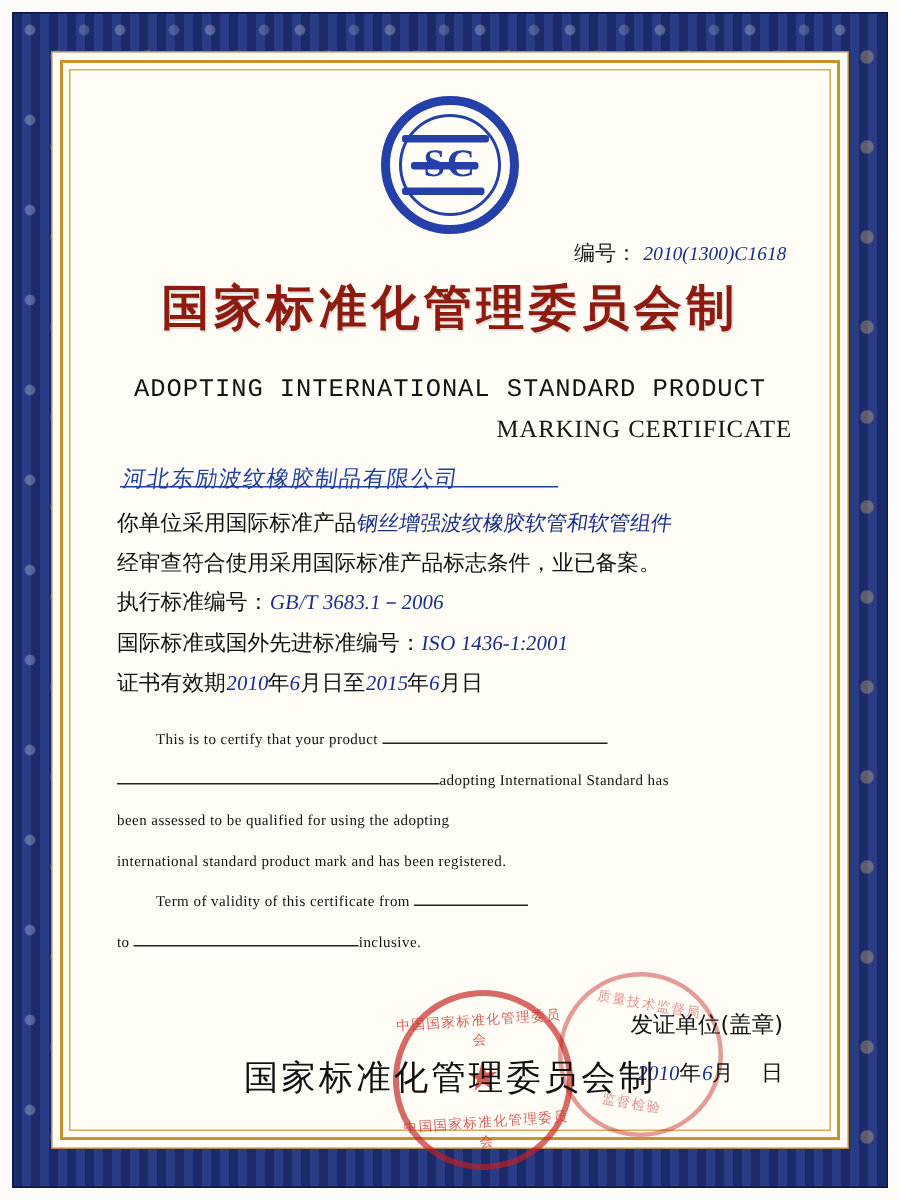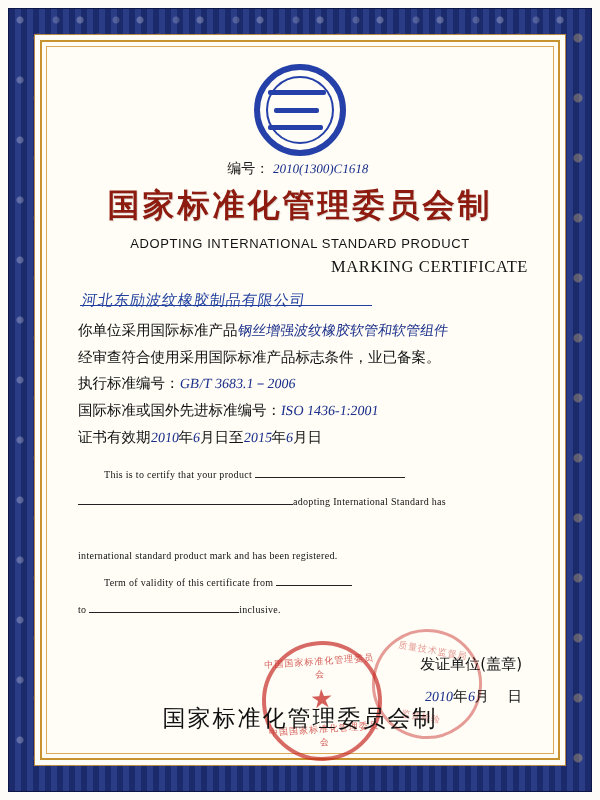--- a/index.html
+++ b/index.html
@@ -124,21 +124,21 @@
     font-family: "Liberation Serif", serif;
     font-size: 26px;
     font-weight: bold;
     color: #2540a8;
     letter-spacing: 1px;
   }
 
   
   .serial-row {
     display: flex;
-    justify-content: center;
+    justify-content: flex-end;
     align-items: baseline;
     margin: 2px 4px 0 0;
     height: 22px;
   }
   .serial-label {
     font-family: "DejaVu Sans", sans-serif;
     font-size: 14px;
     color: #1b1b1b;
   }
   .serial-value {
@@ -156,25 +156,25 @@
     font-family: "DejaVu Sans", sans-serif;
     font-size: 32px;
     font-weight: bold;
     letter-spacing: 3px;
     color: #8e1b10;
     margin-top: 2px;
     text-shadow: 1px 1px 0 rgba(0,0,0,0.12);
   }
   .title-en1 {
     text-align: center;
-    font-family: Liberation Sans, sans-serif;
-    font-size: 13px;
+    font-family: Liberation Mono, monospace;
+    font-size: 17px;
     letter-spacing: 0.6px;
     color: #141414;
-    margin-top: 8px;
+    margin-top: 23px;
   }
   .title-en2 {
     text-align: right;
     font-family: "Liberation Serif", serif;
     font-size: 16.5px;
     letter-spacing: 0.6px;
     color: #141414;
     margin-top: 6px;
   }
 
@@ -351,20 +351,21 @@
 
     <div class="emblem-wrap">
       <div class="emblem">
         <div class="ring"></div>
         <div class="ring2"></div>
         <div class="bars">
           <span></span>
             <span></span>
             <span></span>
         </div>
+        <div class="emblem-letters">SC</div>
       </div>
     </div>
 
     <div class="serial-row">
       <span class="serial-label">编号：</span>
       <span class="serial-value">2010(1300)C1618</span>
     </div>
 
     <div class="title-cn">国家标准化管理委员会制</div>
     <div class="title-en1">ADOPTING  INTERNATIONAL  STANDARD  PRODUCT</div>
@@ -394,21 +395,21 @@
       </div>
 
       <div class="line">
         <span>证书有效期</span><span class="hand">2010</span><span>年</span><span class="hand">6</span><span>月</span><span>日至</span><span class="hand">2015</span><span>年</span><span class="hand">6</span><span>月</span><span>日</span>
       </div>
 
       <div class="en-para">
         <span class="indent"></span><span>This is to certify that your product</span>
         <span class="rule" style="width:150px;"></span><br>
         <span class="rule" style="width:215px;"></span><span>adopting International Standard has</span><br>
-        <br>
+        <span>been assessed to be qualified for using the adopting</span><br>
         <span>international standard product mark and has been registered.</span><br>
         <span class="indent"></span><span>Term of validity of this certificate from</span>
         <span class="rule" style="width:76px;"></span><br>
         <span>to</span>
         <span class="rule" style="width:150px;"></span><span>inclusive.</span>
       </div>
     </div>
 
     <div class="seal-area">
 

